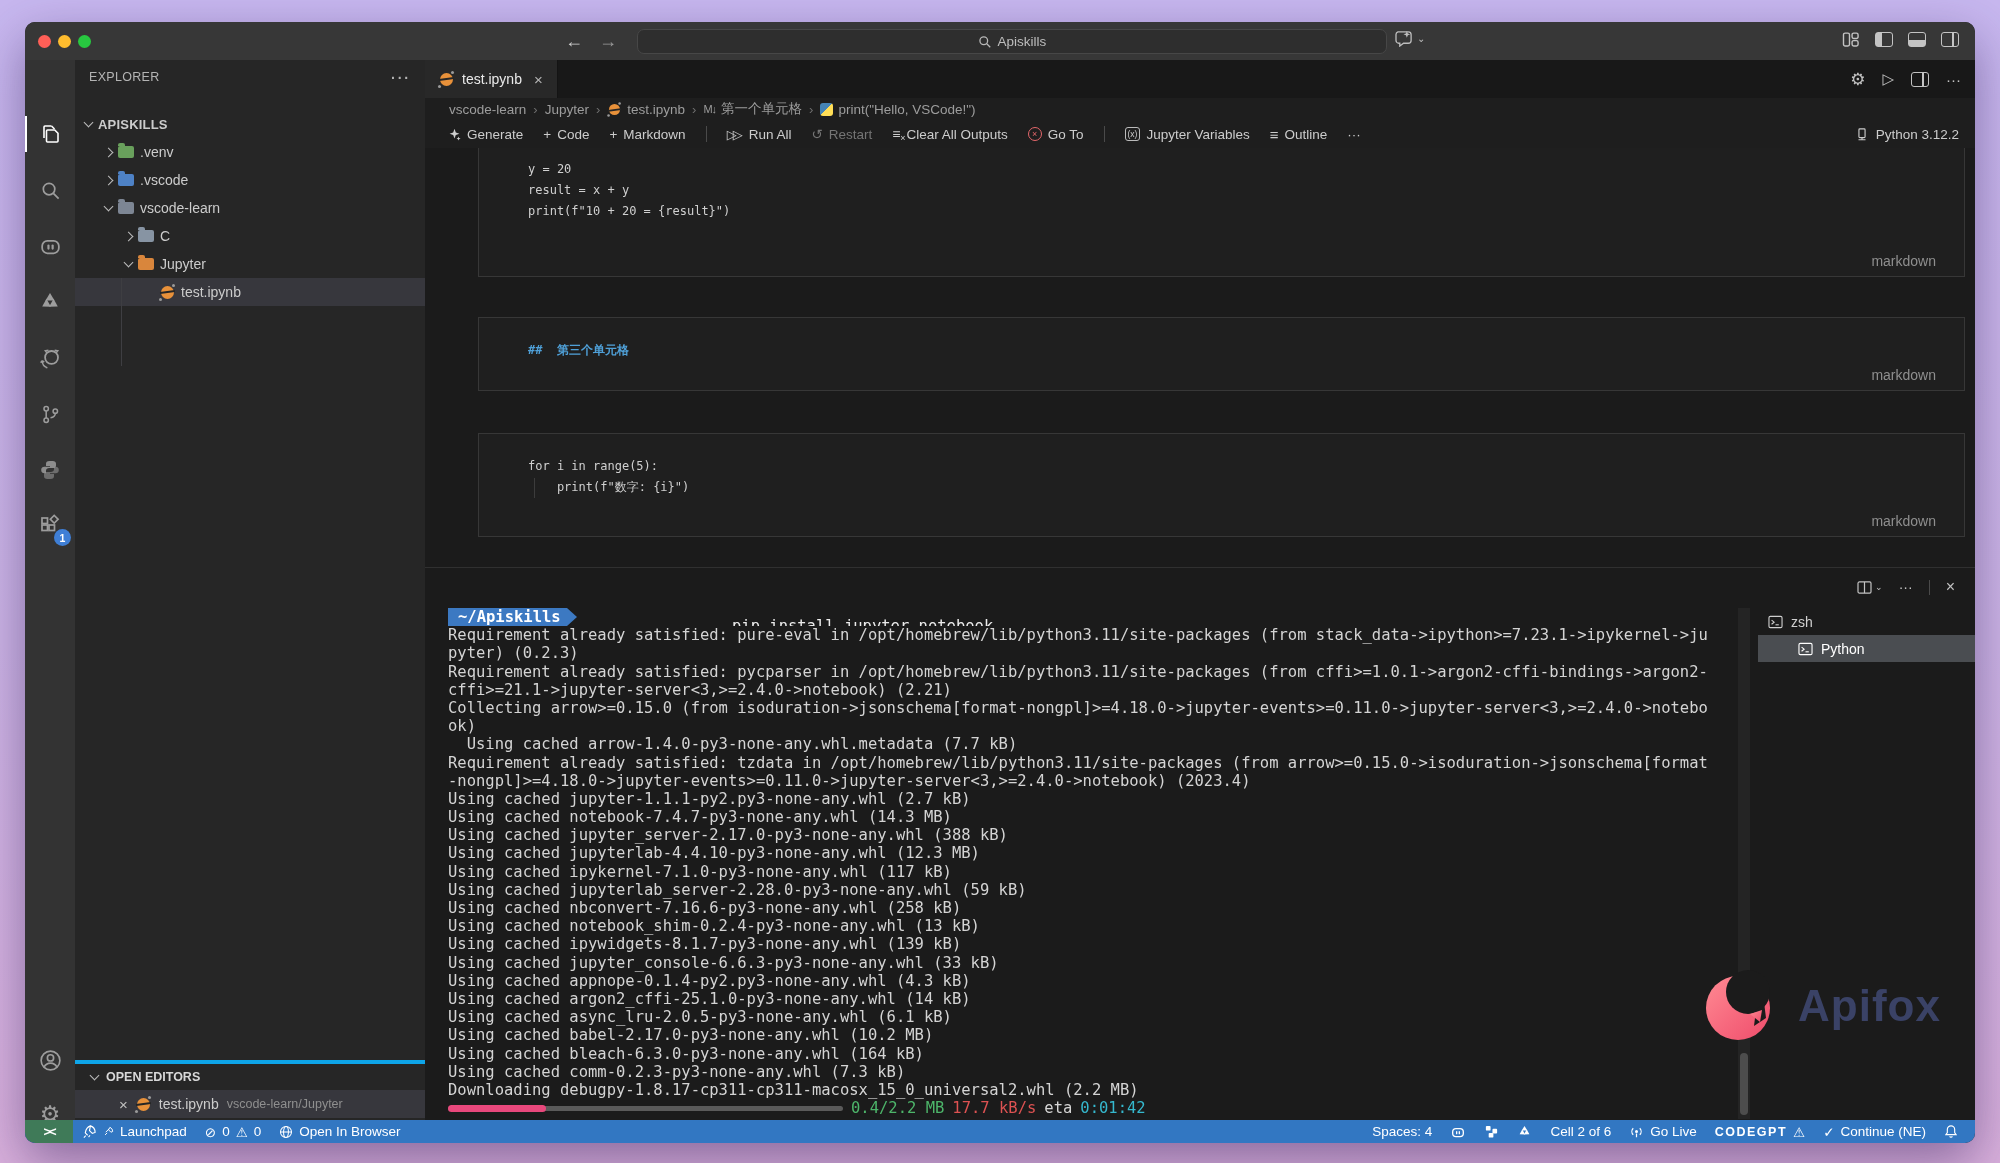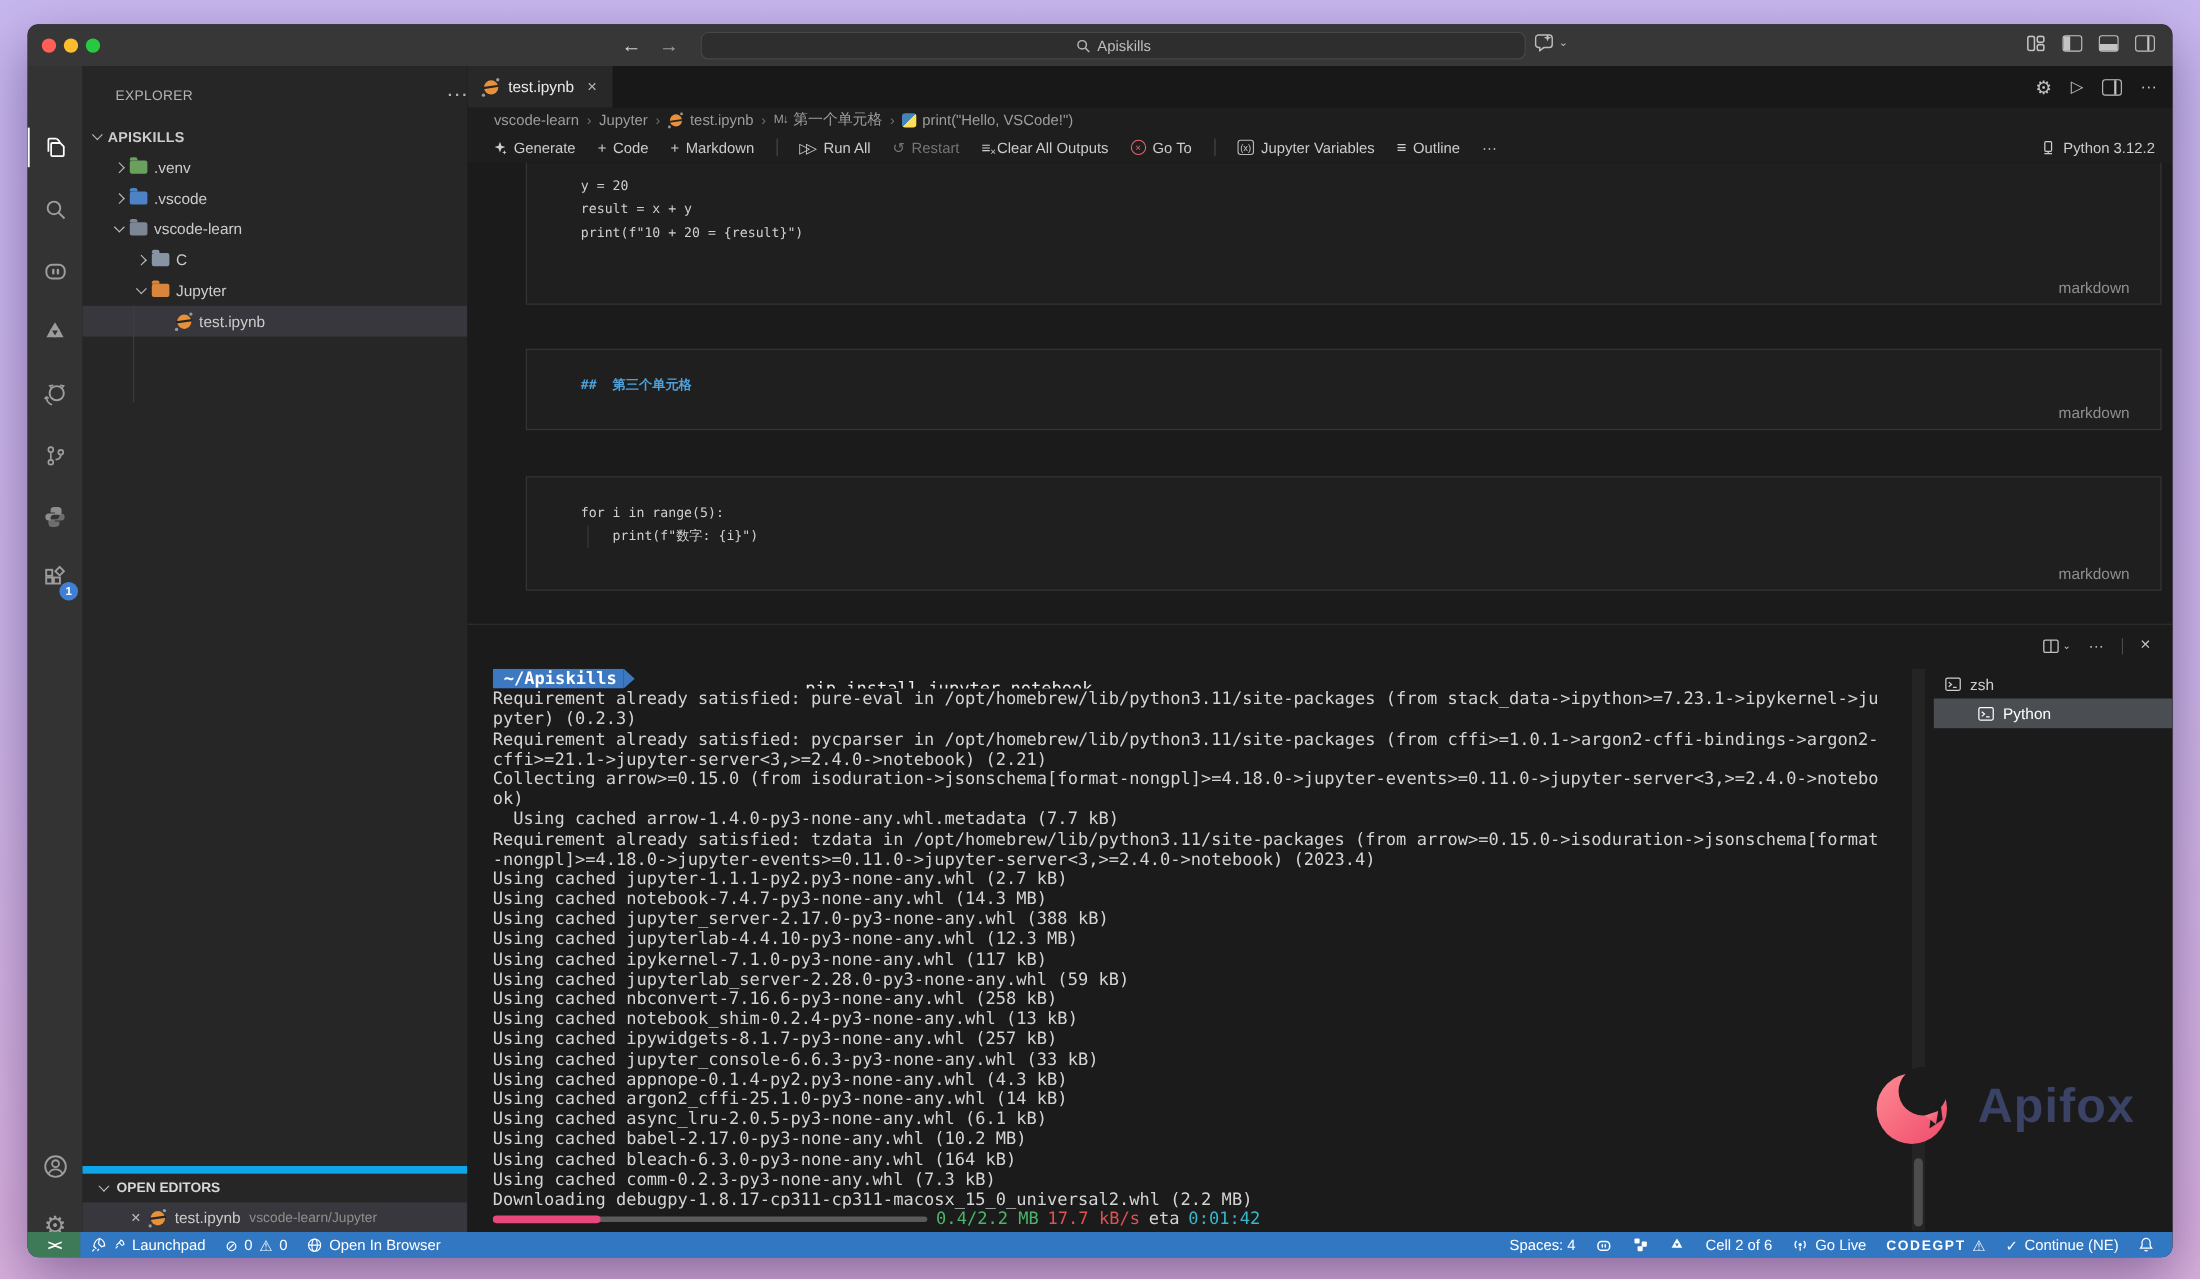--- a/index.html
+++ b/index.html
@@ -35,21 +35,21 @@
   .activitybar { width:50px; height:100%; background:#333333; position:relative; flex:none; }
   .abicon { position:absolute; left:0; width:50px; height:40px; display:flex; align-items:center; justify-content:center; color:#9d9d9d; }
   .abicon.active { color:#ffffff; }
   .abicon.active::before { content:''; position:absolute; left:0; top:2px; bottom:2px; width:2px; background:#ffffff; }
   .badge { position:absolute; right:4px; bottom:0px; min-width:17px; height:17px; border-radius:9px; background:#3f7fd6;
            color:#fff; font-size:10.5px; display:flex; align-items:center; justify-content:center; font-weight:bold; }
   .gearglyph { font-size:23px; }
 
   
   .sidebar { width:350px; height:100%; background:#262626; position:relative; flex:none; font-size:14px; color:#cccccc; }
-  .sb-header { position:absolute; left:16px; top:10px; width:100%; height:24px; display:flex; align-items:flex-end; padding:0 14px;gap:18px; }
+  .sb-header { position:absolute; left:0; top:10px; width:100%; height:24px; display:flex; align-items:flex-start; padding:0 14px;gap:18px; }
   .sb-title { font-size:12.5px; color:#b4b4b4; letter-spacing:.3px; }
   .sb-more { margin-left:auto; color:#b4b4b4; letter-spacing:2px; font-weight:bold; }
   .tree { position:absolute; left:0; top:50px; width:100%; }
   .tree-row { height:28px; display:flex; align-items:center; gap:6px; position:relative; }
   .tree-row.selected { background:#37373d; }
   .tree-row.root { font-weight:bold; font-size:13px; letter-spacing:.2px; }
   .chev { width:7px; height:7px; border-right:1.5px solid #bdbdbd; border-bottom:1.5px solid #bdbdbd; flex:none; }
   .chev.right { transform:rotate(-45deg); }
   .chev.down  { transform:rotate(45deg); margin-top:-3px; }
   .chev-spacer { width:7px; flex:none; }
@@ -59,21 +59,21 @@
   .fi.f-vscode { background:#4e82c6; } .fi.f-vscode::before{background:#4e82c6;}
   .fi.f-open { background:#7d8694; } .fi.f-open::before{background:#7d8694;}
   .fi.f-plain { background:#8794a3; } .fi.f-plain::before{background:#8794a3;}
   .fi.f-jupyter { background:#d9863c; } .fi.f-jupyter::before{background:#d9863c;}
   .ipynb-ico { width:15px; height:15px; position:relative; flex:none; }
   .ipynb-ico::before { content:''; position:absolute; left:1px; top:1px; width:13px; height:13px; border-radius:50%; background:#e8913a; }
   .ipynb-ico::after { content:''; position:absolute; left:0; top:6.5px; width:15px; height:2.4px; background:#262626; transform:rotate(-8deg); }
   .ipynb-ico .d1,.ipynb-ico .d2 { position:absolute; width:3px; height:3px; border-radius:50%; background:#9a9a9a; }
   .ipynb-ico .d1 { right:0; top:-1px; } .ipynb-ico .d2 { left:-1px; bottom:-1px; }
   .guide { position:absolute; left:46px; top:218px; bottom:auto; height:88px; width:1px; background:#3e3e42; }
-  .openeditors { position:absolute; left:0; bottom:0; width:100%; height:60px; border-top:7px solid #0ea5e9; }
+  .openeditors { position:absolute; left:0; bottom:0; width:100%; height:60px; border-top:4px solid #0ea5e9; }
   .oe-header { height:26px; display:flex; align-items:center; gap:8px; padding-left:16px; font-weight:bold; font-size:12.5px; color:#d8d8d8; }
   .oe-item { height:28px; background:#37373d; display:flex; align-items:center; gap:8px; padding-left:44px; }
   .oe-close { color:#c0c0c0; font-size:15px; }
   .oe-path { color:#8f8f8f; font-size:12.5px; }
 
   
   .editorcol { width:1550px; height:100%; position:relative; background:#1e1e1e; flex:none; }
   .tabbar { position:absolute; left:0; top:0; width:100%; height:38px; background:#181818; display:flex; }
   .tab { height:100%; background:#282828; display:flex; align-items:center; gap:8px; padding:0 14px; color:#eaeaea; font-size:14px; border-right:1px solid #141414; }
   .tab-close { color:#b5b5b5; font-size:15px; margin-left:4px; }
@@ -467,21 +467,21 @@
                 <div class="t-line">Requirement already satisfied: tzdata in /opt/homebrew/lib/python3.11/site-packages (from arrow&gt;=0.15.0-&gt;isoduration-&gt;jsonschema[format</div>
                 <div class="t-line">-nongpl]&gt;=4.18.0-&gt;jupyter-events&gt;=0.11.0-&gt;jupyter-server&lt;3,&gt;=2.4.0-&gt;notebook) (2023.4)</div>
                 <div class="t-line">Using cached jupyter-1.1.1-py2.py3-none-any.whl (2.7 kB)</div>
                 <div class="t-line">Using cached notebook-7.4.7-py3-none-any.whl (14.3 MB)</div>
                 <div class="t-line">Using cached jupyter_server-2.17.0-py3-none-any.whl (388 kB)</div>
                 <div class="t-line">Using cached jupyterlab-4.4.10-py3-none-any.whl (12.3 MB)</div>
                 <div class="t-line">Using cached ipykernel-7.1.0-py3-none-any.whl (117 kB)</div>
                 <div class="t-line">Using cached jupyterlab_server-2.28.0-py3-none-any.whl (59 kB)</div>
                 <div class="t-line">Using cached nbconvert-7.16.6-py3-none-any.whl (258 kB)</div>
                 <div class="t-line">Using cached notebook_shim-0.2.4-py3-none-any.whl (13 kB)</div>
-                <div class="t-line">Using cached ipywidgets-8.1.7-py3-none-any.whl (257 kB)</div>
+                <div class="t-line">Using cached ipywidgets-8.1.7-py3-none-any.whl (139 kB)</div>
                 <div class="t-line">Using cached jupyter_console-6.6.3-py3-none-any.whl (33 kB)</div>
                 <div class="t-line">Using cached appnope-0.1.4-py2.py3-none-any.whl (4.3 kB)</div>
                 <div class="t-line">Using cached argon2_cffi-25.1.0-py3-none-any.whl (14 kB)</div>
                 <div class="t-line">Using cached async_lru-2.0.5-py3-none-any.whl (6.1 kB)</div>
                 <div class="t-line">Using cached babel-2.17.0-py3-none-any.whl (10.2 MB)</div>
                 <div class="t-line">Using cached bleach-6.3.0-py3-none-any.whl (164 kB)</div>
                 <div class="t-line">Using cached comm-0.2.3-py3-none-any.whl (7.3 kB)</div>
                 <div class="t-line">Downloading debugpy-1.8.17-cp311-cp311-macosx_15_0_universal2.whl (2.2 MB)</div>
               </div>
             <div class="t-line progress-line">

